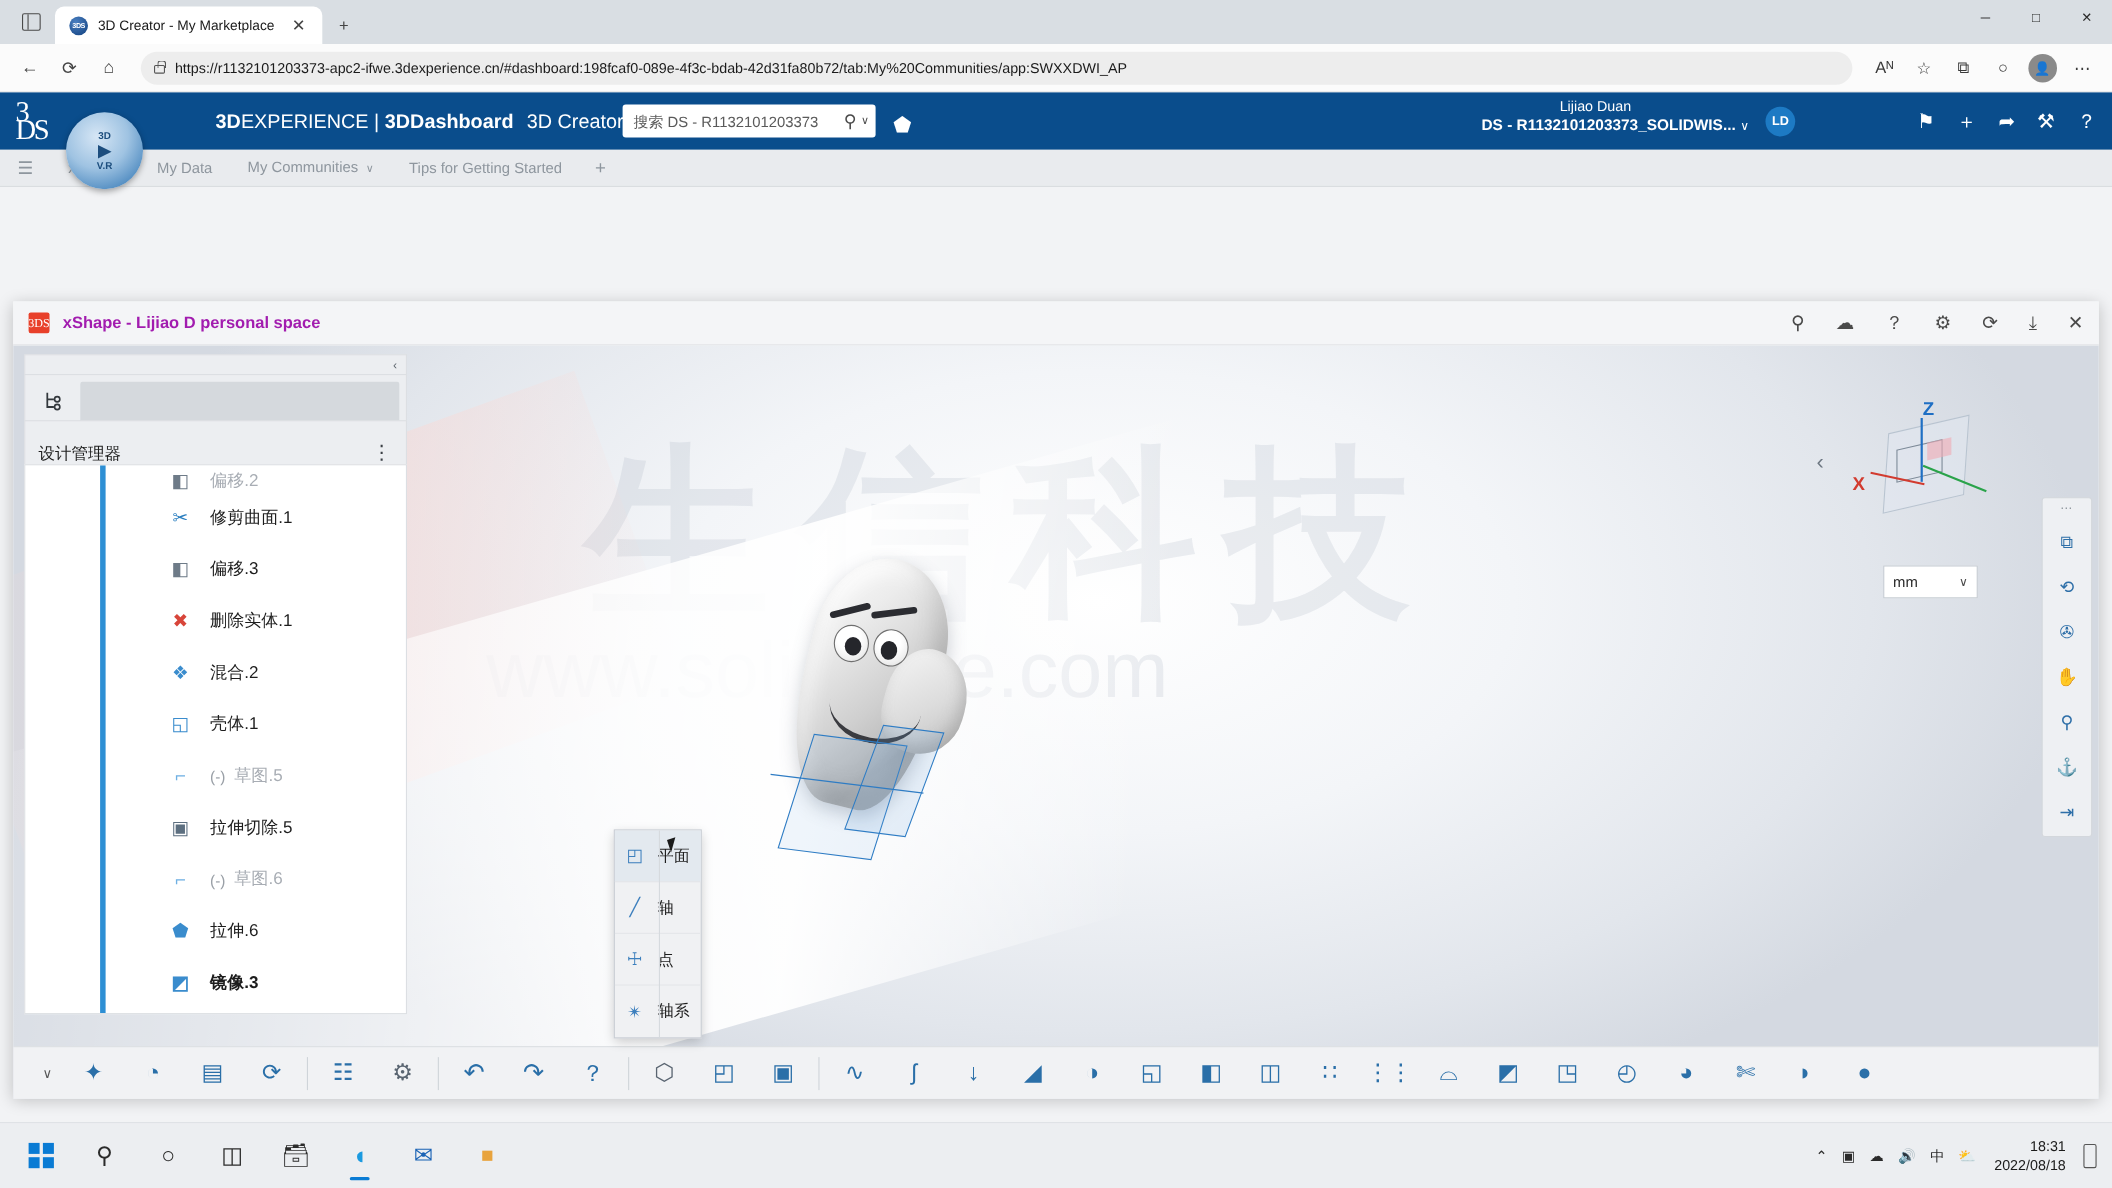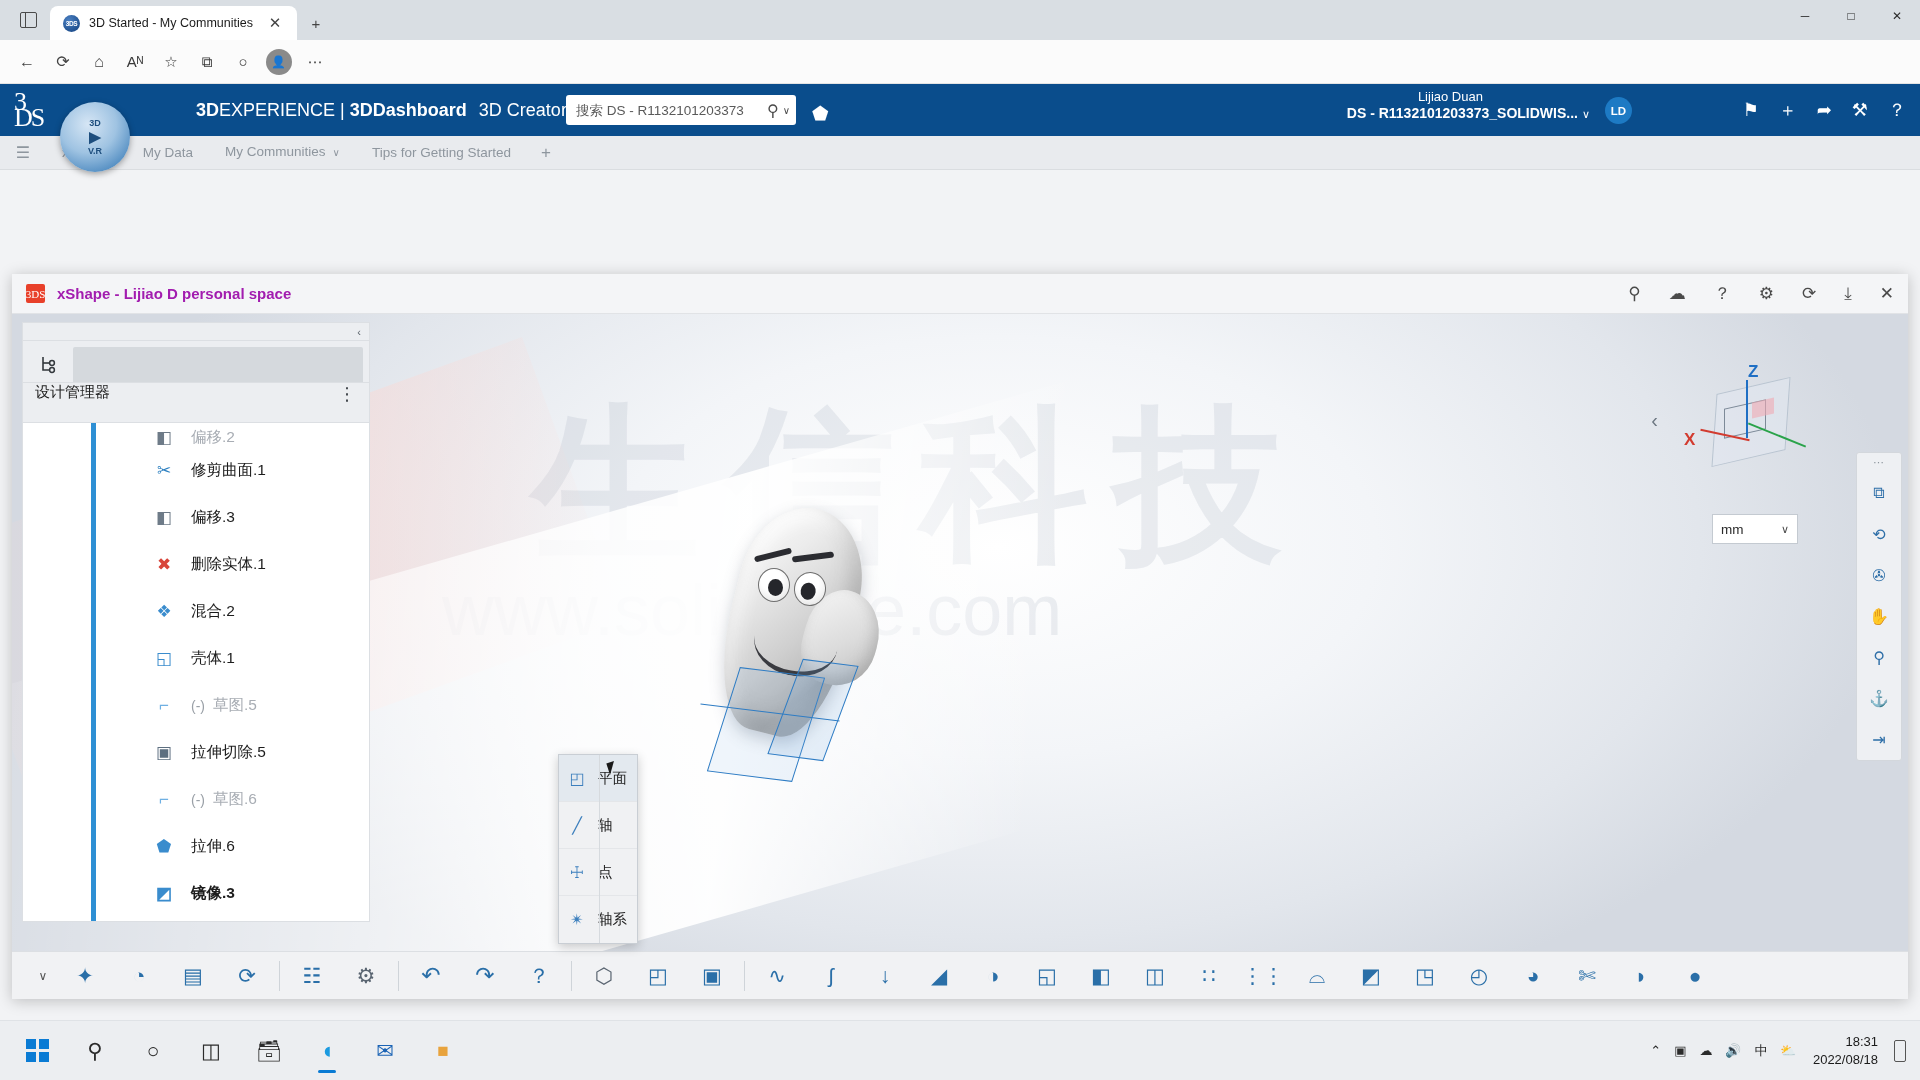--- a/index.html
+++ b/index.html
@@ -282,21 +282,21 @@
   .tree-tabrow {
     height: 42px; background:#eceef1; border:1px solid #dcdfe3; border-bottom:none;
     display:flex; align-items:stretch; padding: 4px 4px 0 4px;
   }
   .tree-tab-icon {
     width: 46px; display:flex; align-items:center; justify-content:center; font-size:18px; color:#33383d;
   }
   .tree-tab-blank { flex:1; background:#d5d9dd; margin: 2px 2px 0 0; border-radius: 2px 2px 0 0; }
   .tree-header {
     height: 40px; background:#eceef1; border:1px solid #dcdfe3; border-bottom: none;
-    display:flex; align-items:flex-start; padding: 0 12px; font-size: 15px; color:#1d1d1d;
+    display:flex; align-items:flex-end; padding: 0 12px; font-size: 15px; color:#1d1d1d;
   }
   .tree-kebab { margin-left:auto; font-size: 18px; color:#3a3f45; letter-spacing:1px; }
   .tree-list {
     background:#ffffff; border: 1px solid #dcdfe3; height: 500px; overflow:hidden;
     position: relative; padding-top: 4px;
   }
   .tree-spine { position:absolute; left: 68px; top: 0; bottom: 0; width: 5px; background:#2e8fd4; }
   .tree-row {
     height: 47px; display:flex; align-items:center; gap: 14px; padding-left: 128px;
     font-size: 15.5px; color: #1d1d1d; position: relative;
@@ -391,35 +391,39 @@
 </style>
 </head>
 <body>
 
 <div class="browser-tabstrip">
   <div class="tabstrip-left-btn">
     <div class="tab-box-icon"></div>
   </div>
   <div class="browser-tab">
     <span class="tab-favicon">3DS</span>
-    <span class="tab-title">3D Started - My Communities</span>
+    <span class="tab-title">3D Creator - My Marketplace</span>
     <span class="tab-close">✕</span>
   </div>
   <div class="tab-new">+</div>
   <div class="win-controls">
     <div class="win-btn">─</div>
     <div class="win-btn">□</div>
     <div class="win-btn close">✕</div>
   </div>
 </div>
 
 <div class="browser-toolbar">
   <div class="nav-btn">←</div>
   <div class="nav-btn">⟳</div>
   <div class="nav-btn">⌂</div>
+  <div class="omnibox">
+    <span class="lock-icon"></span>
+    <span class="url-text">https://r1132101203373-apc2-ifwe.3dexperience.cn/#dashboard:198fcaf0-089e-4f3c-bdab-42d31fa80b72/tab:My%20Communities/app:SWXXDWI_AP</span>
+  </div>
   <div class="tb-icon">Aᴺ</div>
   <div class="tb-icon">☆</div>
   <div class="tb-icon">⧉</div>
   <div class="tb-icon">○</div>
   <div class="tb-icon">
     <span class="avatar-circle-browser">👤</span>
   </div>
   <div class="tb-icon">⋯</div>
 </div>
 

